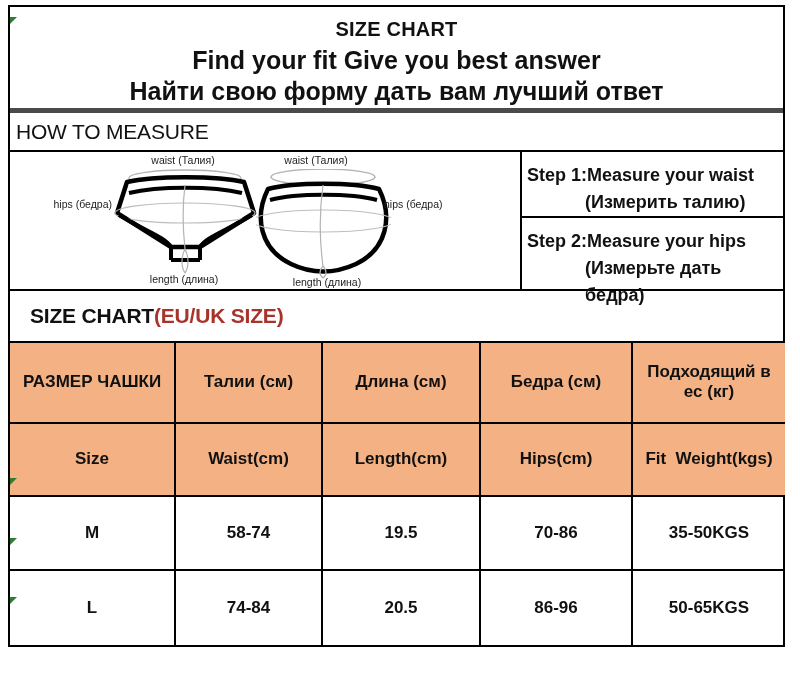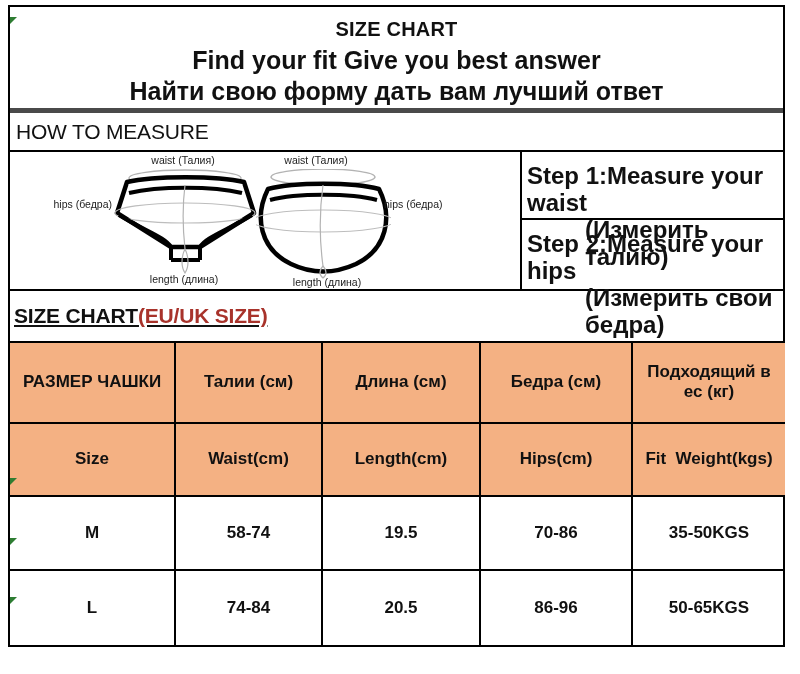--- a/index.html
+++ b/index.html
@@ -27,27 +27,27 @@
   
   .htm-row{height:39px;border-bottom:2px solid var(--line);display:flex;align-items:center;}
   .htm-row .htm-title{font-size:21px;font-weight:400;padding-left:6px;letter-spacing:-.2px;}
   .measure-section{height:139px;border-bottom:2px solid var(--line);display:flex;}
   .diagram-pane{width:512px;border-right:2px solid var(--line);position:relative;}
   .diagram-svg{position:absolute;}
   .dlabel{position:absolute;font-size:10.5px;font-weight:400;color:#222;white-space:nowrap;}
   .dlabel.center{text-align:center;}
   .dlabel.right{text-align:right;}
   .steps-pane{flex:1;display:flex;flex-direction:column;}
-  .step-cell{padding:10px 0 0 5px;font-size:24px;font-weight:700;line-height:27px;}
+  .step-cell{padding:10px 0 0 5px;font-size:18px;font-weight:700;line-height:27px;}
   .step-cell .ru-line{padding-left:58px;}
   .step-1{height:68px;border-bottom:2px solid var(--line);}
   .step-2{flex:1;}
   
   .sc-heading-row{height:52px;border-bottom:2px solid var(--line);display:flex;align-items:center;}
-  .sc-heading-row .sc-title{font-size:21px;font-weight:700;padding-left:4px;letter-spacing:-.2px;text-decoration:underline;}
+  .sc-heading-row .sc-title{font-size:21px;font-weight:700;padding-left:20px;letter-spacing:-.2px;}
   .sc-heading-row .sc-suffix{color:var(--accent);}
   
   table.size-table{
     flex:1;width:100%;border-collapse:collapse;border-style:hidden;
     table-layout:fixed;
   }
   table.size-table td{
     border:2px solid var(--line);text-align:center;vertical-align:middle;
     font-size:17px;font-weight:700;padding:2px 4px;
   }
@@ -110,21 +110,21 @@
       <div class="dlabel center" style="left:257px;top:124px;width:120px;">length (длина)</div>
     </div>
 
     <div class="steps-pane">
       <div class="step-cell step-1">
         <div>Step 1:Measure your waist</div>
         <div class="ru-line">(Измерить талию)</div>
       </div>
       <div class="step-cell step-2">
         <div>Step 2:Measure your hips</div>
-        <div class="ru-line">(Измерить свои бедра)</div>
+        <div class="ru-line">(Измерьте дать бедра)</div>
       </div>
     </div>
   </div>
 
   <div class="sc-heading-row">
     <div class="sc-title"><span>SIZE CHART</span><span class="sc-suffix">(EU/UK SIZE)</span></div>
   </div>
 
   <table class="size-table">
     <colgroup>

